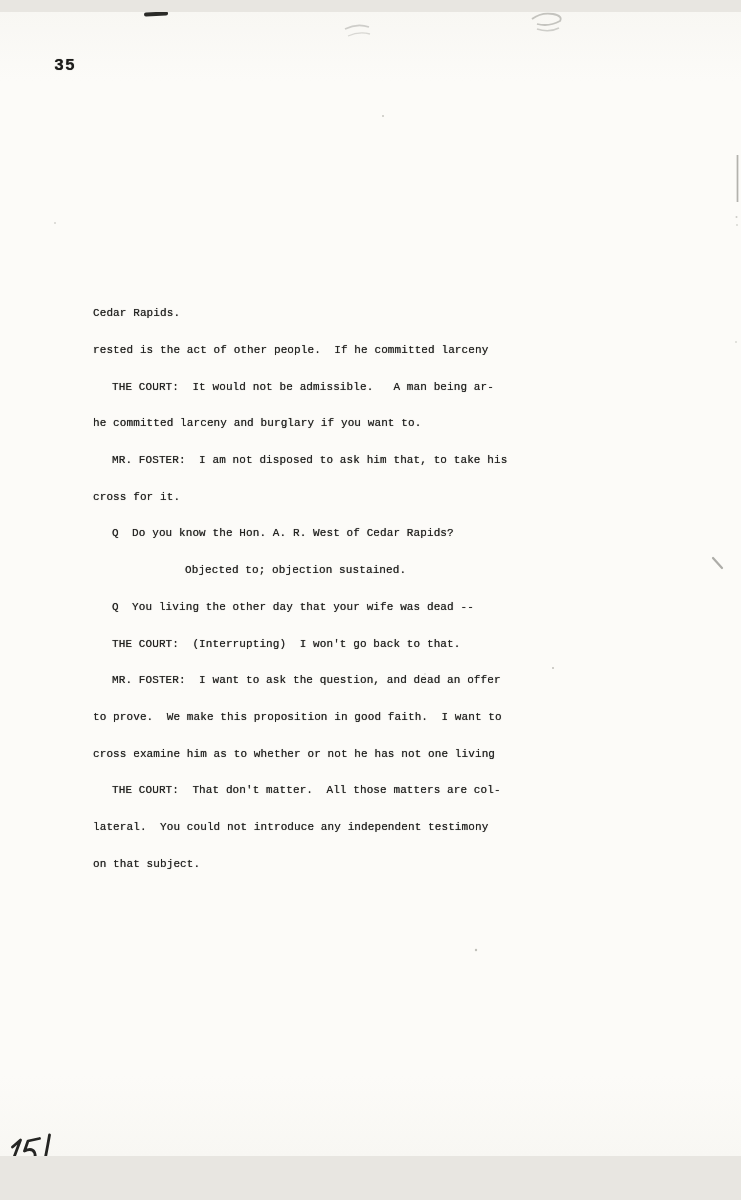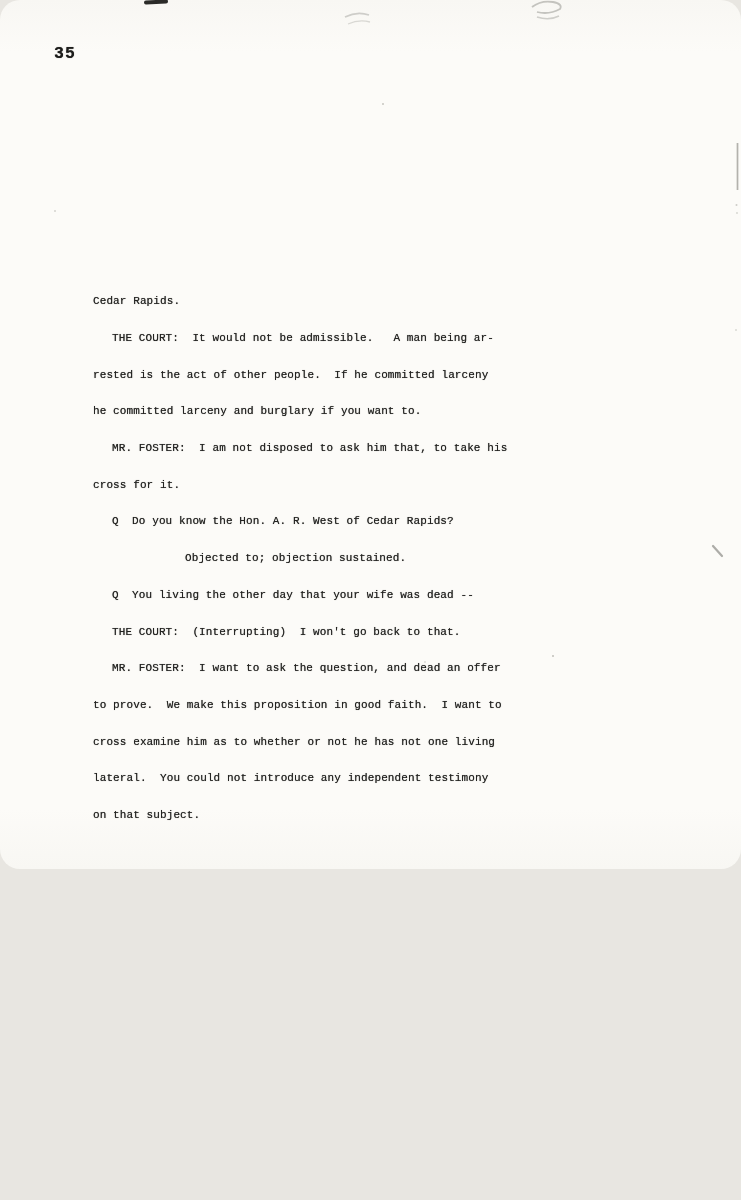--- a/index.html
+++ b/index.html
@@ -3,26 +3,25 @@
 <meta charset="utf-8">
 <style>
   html, body {
     margin: 0;
     padding: 0;
     background: #e8e6e1;
   }
   .page {
     position: relative;
     width: 741px;
-    height: 869px;
-    margin: 0 auto;
+    height: 1144px;
+    margin: 12px auto;
     background: linear-gradient(180deg, #f8f7f3 0%, #fcfbf8 6%, #fcfbf8 93%, #f8f7f3 100%);
     overflow: hidden;
     font-family: "Liberation Mono", monospace;
-    border-radius: 20px;
   }
   .page-number {
     position: absolute;
     left: 54px;
     top: 44px;
     font-size: 16.5px;
     font-weight: 700;
     letter-spacing: 1px;
     color: #1d1d1b;
     text-shadow: 0 0 0.7px rgba(30,30,28,0.8);
@@ -79,32 +78,33 @@
     <circle cx="55" cy="211" r="1" fill="#88887f" opacity="0.35"></circle>
     <circle cx="553" cy="656" r="1" fill="#77776f" opacity="0.45"></circle>
     <circle cx="476" cy="938" r="1.2" fill="#77776f" opacity="0.45"></circle>
     <circle cx="425" cy="662" r="0.9" fill="#88887f" opacity="0.3"></circle>
   </svg>
 
   <div class="page-number">35</div>
 
   <div class="transcript">
     <div class="t-line">Cedar Rapids.</div>
+    <div class="t-line">rested is the act of other people.  If he committed larceny</div>
     <div class="t-line ind-speaker">THE COURT:  It would not be admissible.   A man being ar-</div>
-    <div class="t-line">rested is the act of other people.  If he committed larceny</div>
     <div class="t-line">he committed larceny and burglary if you want to.</div>
     <div class="t-line ind-speaker">MR. FOSTER:  I am not disposed to ask him that, to take his</div>
     <div class="t-line">cross for it.</div>
     <div class="t-line ind-speaker">Q  Do you know the Hon. A. R. West of Cedar Rapids?</div>
     <div class="t-line ind-ruling">Objected to; objection sustained.</div>
     <div class="t-line ind-speaker">Q  You living the other day that your wife was dead --</div>
     <div class="t-line ind-speaker">THE COURT:  (Interrupting)  I won't go back to that.</div>
     <div class="t-line ind-speaker">MR. FOSTER:  I want to ask the question, and dead an offer</div>
     <div class="t-line">to prove.  We make this proposition in good faith.  I want to</div>
     <div class="t-line">cross examine him as to whether or not he has not one living</div>
+    <div class="t-line ind-speaker">THE COURT:  That don't matter.  All those matters are col-</div>
     <div class="t-line">lateral.  You could not introduce any independent testimony</div>
     <div class="t-line">on that subject.</div>
   </div>
 
   <svg class="handwriting" style="left:6px; top:1116px;" width="56" height="48" viewBox="0 0 56 48">
     <g stroke="#1a1a18" stroke-width="2.8" stroke-linecap="round" stroke-linejoin="round" fill="none" opacity="0.95">
 
       <path d="M6.5,19 L14.5,12 L5.5,36"></path>
 
       <path d="M33.5,10.5 L22,13 L18.5,23 Q26,19.5 28.5,24.5 Q31,30.5 24,33.5 Q19.5,35 17.5,32.5"></path>

